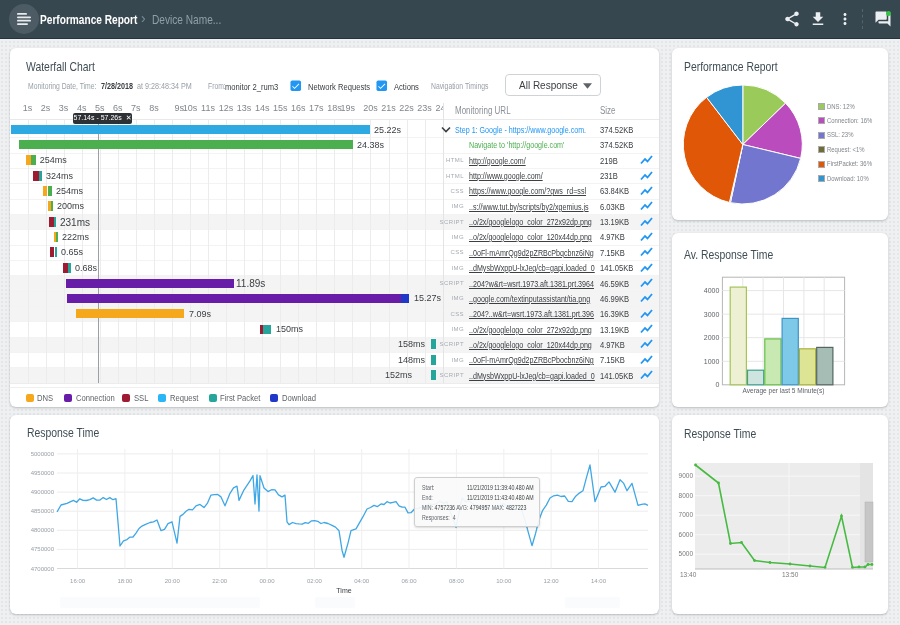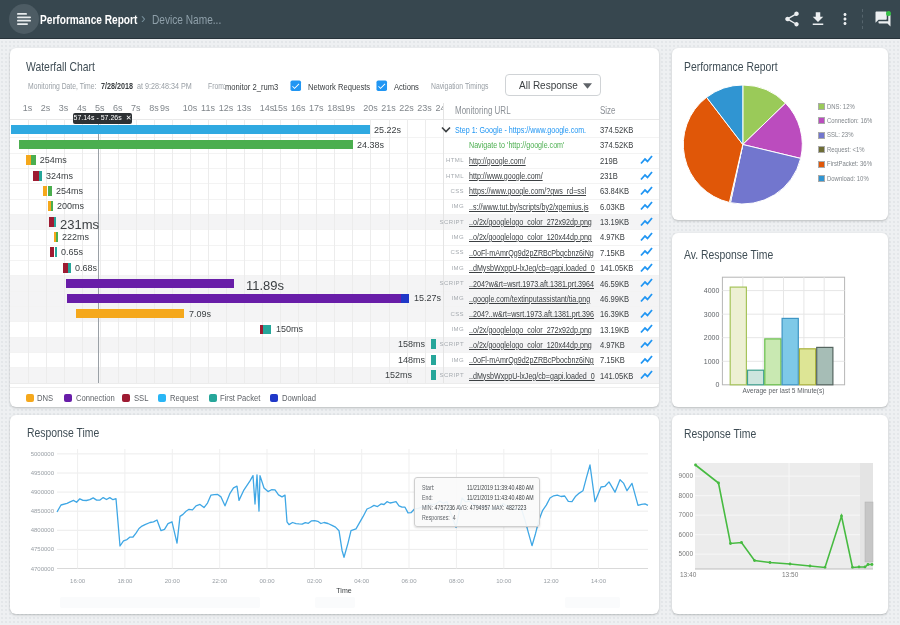--- a/index.html
+++ b/index.html
@@ -115,26 +115,26 @@
 <div class="abs" style="left:414.6px;top:70.5px;width:1px;height:264.5px;background:#ececec"></div>
 <div class="abs" style="left:0;top:55 px;top:55px;width:433px;height:14px;overflow:hidden">
 <div class="abs" style="left:17.5px;top:0;width:24px;margin-left:-12px;text-align:center;font-size:9px;color:#80868b">1s</div>
 <div class="abs" style="left:35.5px;top:0;width:24px;margin-left:-12px;text-align:center;font-size:9px;color:#80868b">2s</div>
 <div class="abs" style="left:53.6px;top:0;width:24px;margin-left:-12px;text-align:center;font-size:9px;color:#80868b">3s</div>
 <div class="abs" style="left:71.7px;top:0;width:24px;margin-left:-12px;text-align:center;font-size:9px;color:#80868b">4s</div>
 <div class="abs" style="left:89.7px;top:0;width:24px;margin-left:-12px;text-align:center;font-size:9px;color:#80868b">5s</div>
 <div class="abs" style="left:107.8px;top:0;width:24px;margin-left:-12px;text-align:center;font-size:9px;color:#80868b">6s</div>
 <div class="abs" style="left:125.8px;top:0;width:24px;margin-left:-12px;text-align:center;font-size:9px;color:#80868b">7s</div>
 <div class="abs" style="left:143.9px;top:0;width:24px;margin-left:-12px;text-align:center;font-size:9px;color:#80868b">8s</div>
-<div class="abs" style="left:161.9px;top:0;width:24px;margin-left:-12px;text-align:left;font-size:9px;color:#80868b">9s</div>
+<div class="abs" style="left:161.9px;top:0;width:24px;margin-left:-12px;text-align:right;font-size:9px;color:#80868b">9s</div>
 <div class="abs" style="left:180.0px;top:0;width:24px;margin-left:-12px;text-align:center;font-size:9px;color:#80868b">10s</div>
 <div class="abs" style="left:198.0px;top:0;width:24px;margin-left:-12px;text-align:center;font-size:9px;color:#80868b">11s</div>
 <div class="abs" style="left:216.1px;top:0;width:24px;margin-left:-12px;text-align:center;font-size:9px;color:#80868b">12s</div>
 <div class="abs" style="left:234.1px;top:0;width:24px;margin-left:-12px;text-align:center;font-size:9px;color:#80868b">13s</div>
-<div class="abs" style="left:252.2px;top:0;width:24px;margin-left:-12px;text-align:right;font-size:9px;color:#80868b">14s</div>
+<div class="abs" style="left:252.2px;top:0;width:24px;margin-left:-12px;text-align:center;font-size:9px;color:#80868b">14s</div>
 <div class="abs" style="left:270.2px;top:0;width:24px;margin-left:-12px;text-align:center;font-size:9px;color:#80868b">15s</div>
 <div class="abs" style="left:288.2px;top:0;width:24px;margin-left:-12px;text-align:center;font-size:9px;color:#80868b">16s</div>
 <div class="abs" style="left:306.3px;top:0;width:24px;margin-left:-12px;text-align:center;font-size:9px;color:#80868b">17s</div>
 <div class="abs" style="left:324.4px;top:0;width:24px;margin-left:-12px;text-align:center;font-size:9px;color:#80868b">18s</div>
 <div class="abs" style="left:342.4px;top:0;width:24px;margin-left:-12px;text-align:left;font-size:9px;color:#80868b">19s</div>
 <div class="abs" style="left:360.4px;top:0;width:24px;margin-left:-12px;text-align:center;font-size:9px;color:#80868b">20s</div>
 <div class="abs" style="left:378.5px;top:0;width:24px;margin-left:-12px;text-align:center;font-size:9px;color:#80868b">21s</div>
 <div class="abs" style="left:396.6px;top:0;width:24px;margin-left:-12px;text-align:center;font-size:9px;color:#80868b">22s</div>
 <div class="abs" style="left:414.6px;top:0;width:24px;margin-left:-12px;text-align:center;font-size:9px;color:#80868b">23s</div>
 <div class="abs" style="left:432.7px;top:0;width:24px;margin-left:-12px;text-align:center;font-size:9px;color:#80868b">24s</div>
@@ -153,32 +153,32 @@
 <div class="abs" style="left:29.0px;top:122.5px;width:2.8px;height:10px;background:#26a69a"></div>
 <div class="abs" style="left:36.0px;top:122.5px;font-size:9px;color:#3c4043">324ms</div>
 <div class="abs" style="left:32.8px;top:137.9px;width:4.7px;height:10px;background:#f5a81c"></div>
 <div class="abs" style="left:37.5px;top:137.9px;width:4.7px;height:10px;background:#4bae4f"></div>
 <div class="abs" style="left:46.0px;top:137.9px;font-size:9px;color:#3c4043">254ms</div>
 <div class="abs" style="left:38.0px;top:153.2px;width:3.2px;height:10px;background:#f5a81c"></div>
 <div class="abs" style="left:41.2px;top:153.2px;width:2.2px;height:10px;background:#4bae4f"></div>
 <div class="abs" style="left:47.0px;top:153.2px;font-size:9px;color:#3c4043">200ms</div>
 <div class="abs" style="left:39.1px;top:168.6px;width:4.7px;height:10px;background:#9e1b32"></div>
 <div class="abs" style="left:43.8px;top:168.6px;width:2.5px;height:10px;background:#26a69a"></div>
-<div class="abs" style="left:50.0px;top:168.6px;font-size:13px;color:#3c4043">231ms</div>
+<div class="abs" style="left:50.0px;top:168.6px;font-size:10px;color:#3c4043">231ms</div>
 <div class="abs" style="left:44.3px;top:183.9px;width:1.5px;height:10px;background:#f5a81c"></div>
 <div class="abs" style="left:45.8px;top:183.9px;width:2.6px;height:10px;background:#4bae4f"></div>
 <div class="abs" style="left:52.0px;top:183.9px;font-size:9px;color:#3c4043">222ms</div>
 <div class="abs" style="left:39.7px;top:199.3px;width:4.8px;height:10px;background:#9e1b32"></div>
 <div class="abs" style="left:44.5px;top:199.3px;width:2.9px;height:10px;background:#26a69a"></div>
 <div class="abs" style="left:51.0px;top:199.3px;font-size:9px;color:#3c4043">0.65s</div>
 <div class="abs" style="left:52.6px;top:214.7px;width:5.4px;height:10px;background:#9e1b32"></div>
 <div class="abs" style="left:58.0px;top:214.7px;width:2.9px;height:10px;background:#26a69a"></div>
 <div class="abs" style="left:65.0px;top:214.7px;font-size:9px;color:#3c4043">0.68s</div>
 <div class="abs" style="left:56.0px;top:230.5px;width:168.0px;height:9px;background:#681da8"></div>
-<div class="abs" style="left:236px;top:230.0px;font-size:13px;color:#3c4043">11.89s</div>
+<div class="abs" style="left:226px;top:230.0px;font-size:10px;color:#3c4043">11.89s</div>
 <div class="abs" style="left:57.0px;top:245.8px;width:334.0px;height:9px;background:#681da8"></div>
 <div class="abs" style="left:391.0px;top:245.8px;width:8.0px;height:9px;background:#2038c8"></div>
 <div class="abs" style="left:404.0px;top:245.3px;font-size:9px;color:#3c4043">15.27s</div>
 <div class="abs" style="left:66.0px;top:261.2px;width:108.0px;height:9px;background:#f5a81c"></div>
 <div class="abs" style="left:179.0px;top:260.7px;font-size:9px;color:#3c4043">7.09s</div>
 <div class="abs" style="left:249.5px;top:276.5px;width:3.5px;height:9px;background:#9e1b32"></div>
 <div class="abs" style="left:253.0px;top:276.5px;width:8.0px;height:9px;background:#26a69a"></div>
 <div class="abs" style="left:266.0px;top:276.0px;font-size:9px;color:#3c4043">150ms</div>
 <div class="abs" style="left:375.0px;top:291.4px;width:40px;text-align:right;font-size:9px;color:#3c4043">158ms</div>
 <div class="abs" style="left:421.0px;top:291.4px;width:4.5px;height:10px;background:#26a69a"></div>

